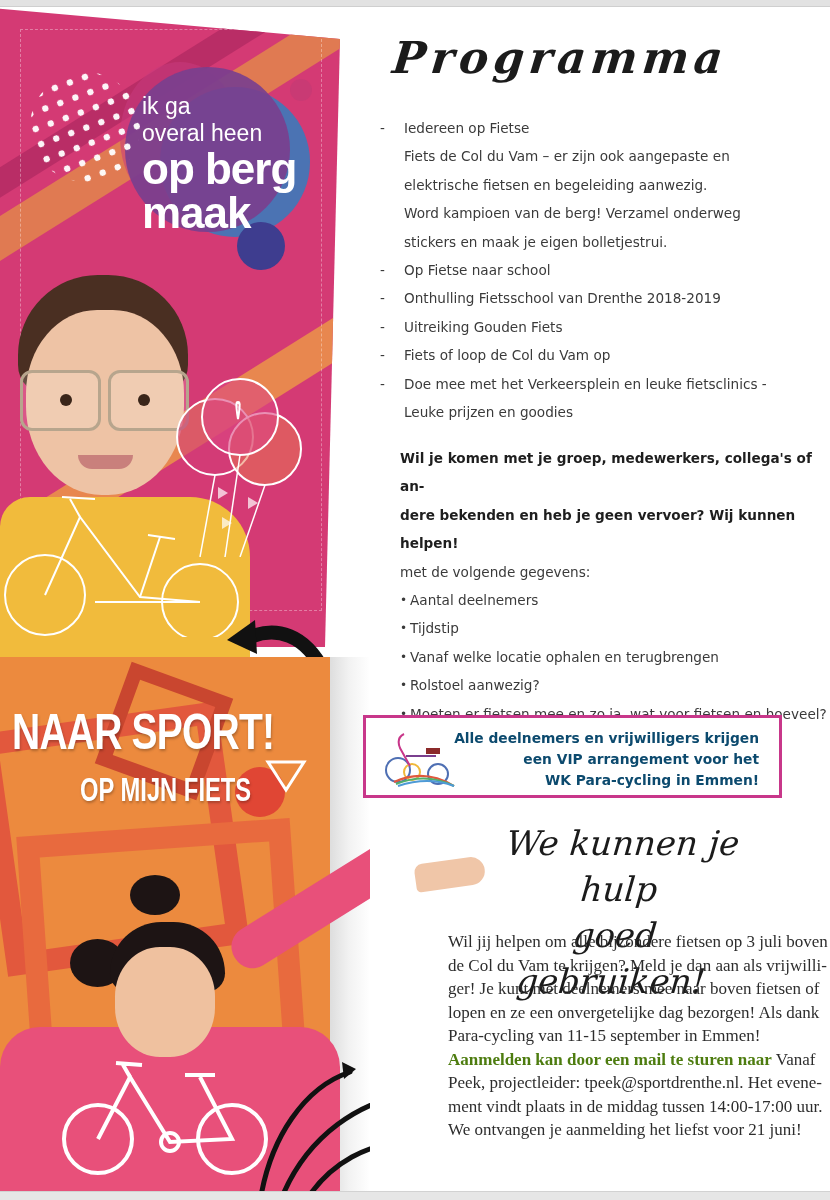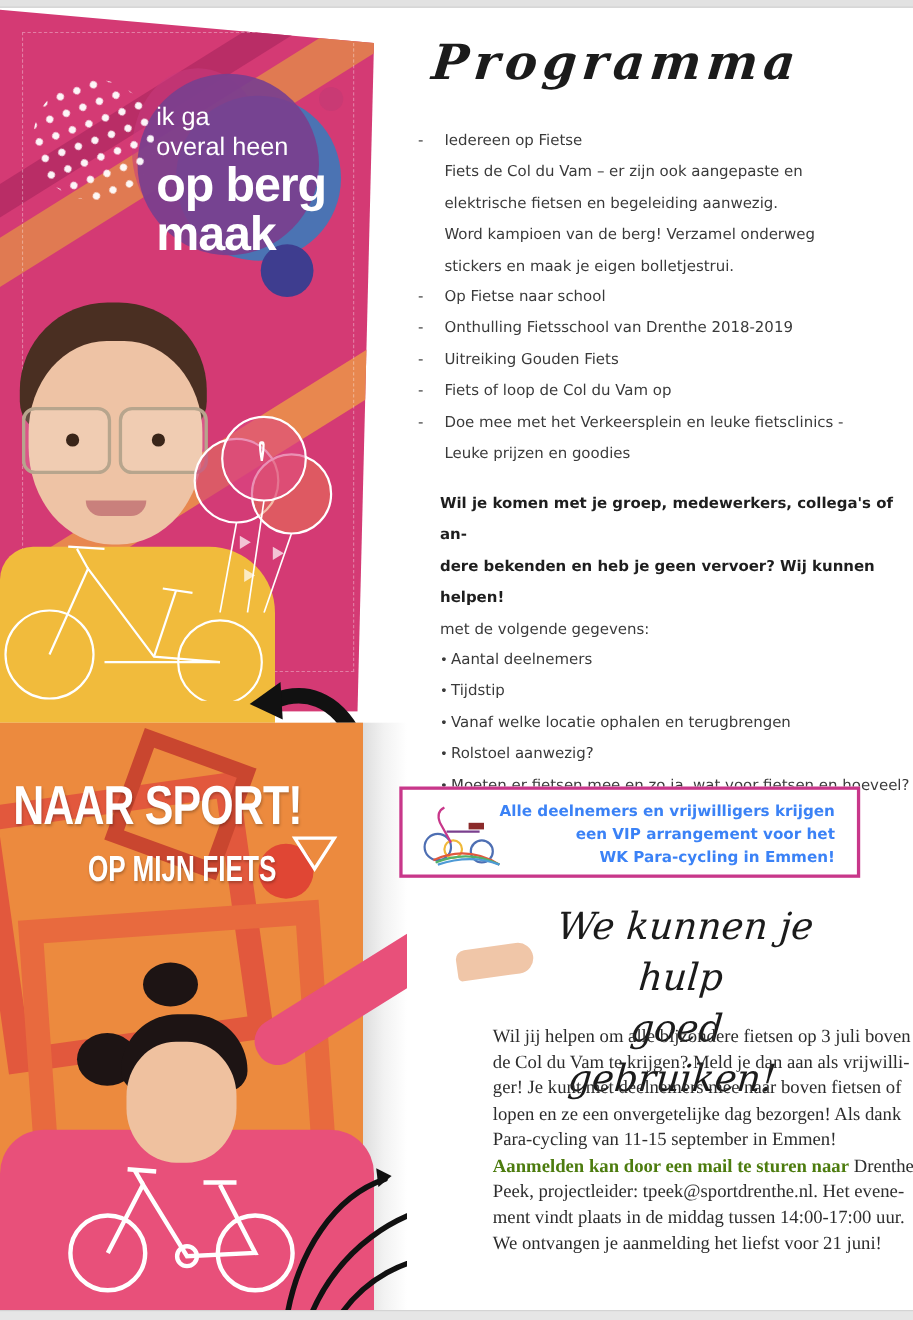--- a/index.html
+++ b/index.html
@@ -70,21 +70,21 @@
 
   .transport { position:absolute; left:380px; top:444px; width:440px; font-size:13.6px; line-height:28.4px; color:#3a3a3a;margin-left:20px; }
   .transport .bold { font-weight:bold; color:#1e1e1e; display:block; }
   .transport .line { display:block; }
   .bullets { list-style:none; margin:0; padding:0; }
   .bullets li { position:relative; padding-left:10px; }
   .bullets li::before { content:"•"; position:absolute; left:0; top:0; font-size:12px; }
 
   .vip-box { position:absolute; left:363px; top:715px; width:419px; height:83px; border:3px solid #c8378a; box-sizing:border-box; background:#ffffff; }
   .vip-logo { position:absolute; left:18px; top:8px; width:72px; height:64px; }
-  .vip-text { position:absolute; right:20px; top:10px; text-align:right; color:#3b82f6; font-weight:bold; font-size:13.8px; line-height:21px; }
+  .vip-text { position:absolute; right:20px; top:10px; text-align:right; color:#0c4a6e; font-weight:bold; font-size:13.8px; line-height:21px; }
 
   .h-help { left:477px; top:820px; font-size:34px; line-height:46px; text-align:center; width:280px; transform:skewX(-5deg); }
   .help-hand { position:absolute; left:415px; top:860px; width:70px; height:28px; border-radius:12px 20px 20px 6px; background:#f0c6a8; transform:rotate(-8deg); }
 
   .help-text { position:absolute; left:448px; top:930px; width:352px; font-size:17px; line-height:23.5px; color:#2d2d2d;font-family:Liberation Serif, serif; }
   .help-text .line { display:block; white-space:nowrap; }
   .help-text b { color:#4d7c0f; }
 </style>
 </head>
 <body>
@@ -274,19 +274,19 @@
   <div>We kunnen je hulp</div>
   <div>goed gebruiken!</div>
 </div>
 
 <div class="help-text">
   <span class="line">Wil jij helpen om alle bijzondere fietsen op 3 juli boven</span>
   <span class="line">de Col du Vam te krijgen? Meld je dan aan als vrijwilli-</span>
   <span class="line">ger! Je kunt met deelnemers mee naar boven fietsen of</span>
   <span class="line">lopen en ze een onvergetelijke dag bezorgen! Als dank</span>
   <span class="line">Para-cycling van 11-15 september in Emmen!</span>
-  <span class="line"><b>Aanmelden kan door een mail te sturen naar</b><span> Drenthe</span></span>
+  <span class="line"><b>Aanmelden kan door een mail te sturen naar</b><span> Vanaf</span></span>
   <span class="line">Peek, projectleider: tpeek@sportdrenthe.nl. Het evene-</span>
   <span class="line">ment vindt plaats in de middag tussen 14:00-17:00 uur.</span>
   <span class="line">We ontvangen je aanmelding het liefst voor 21 juni!</span>
 </div>
 
 <div class="bottombar"></div>
 
 </body></html>

